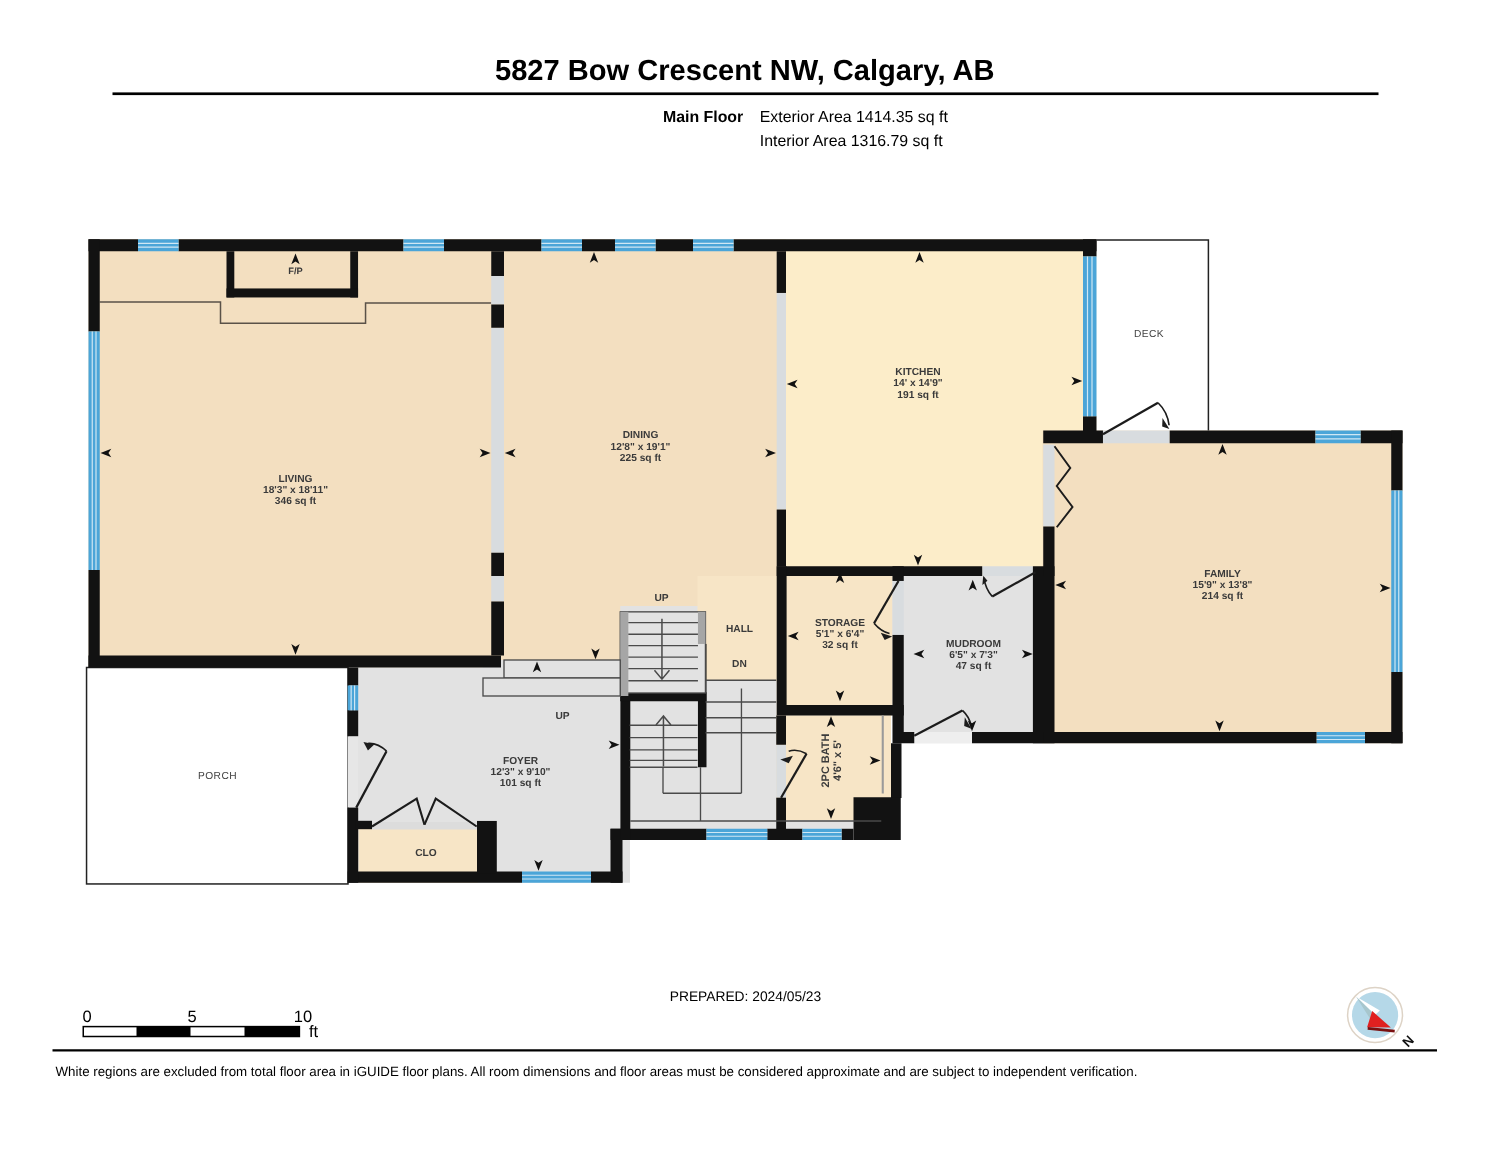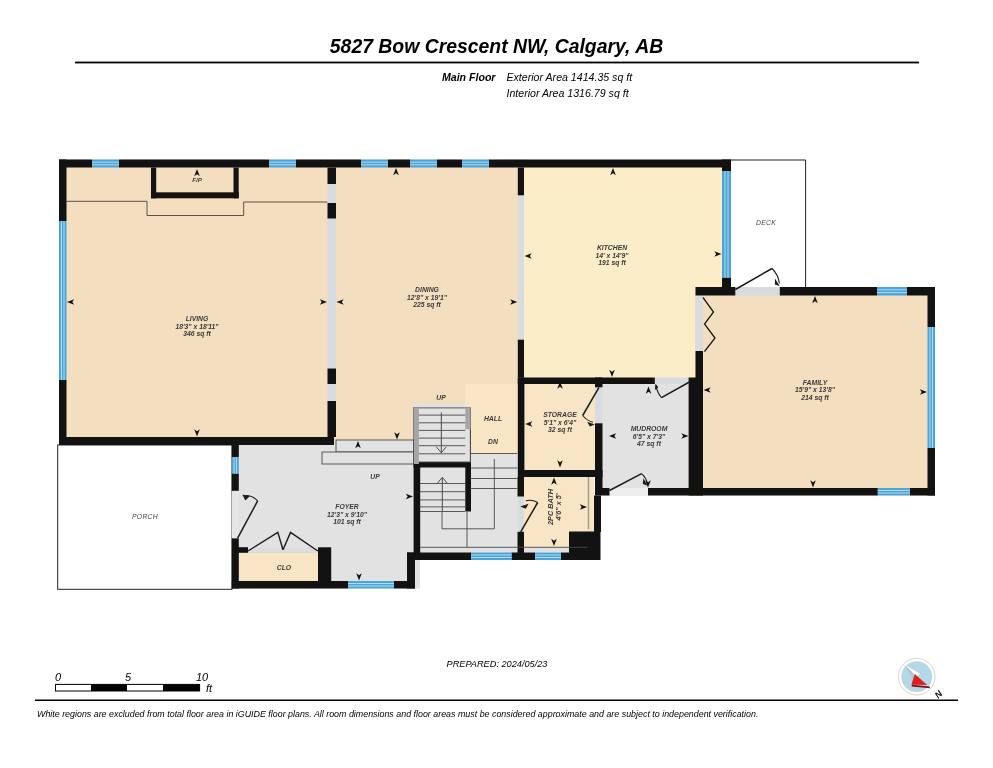--- a/index.html
+++ b/index.html
@@ -1,17 +1,17 @@
 <!DOCTYPE html>
 <html><head>
 <meta charset="utf-8">
 <style>
   html,body{margin:0;padding:0;background:#ffffff;}
   .page{position:relative;width:993px;height:768px;background:#ffffff;overflow:hidden;
-        font-family:"Liberation Sans", sans-serif;font-style:italic;}
+        font-family:"Liberation Sans", sans-serif;}
   svg{position:absolute;left:0;top:0;}
   text{font-family:"Liberation Sans", sans-serif;}
 </style>
 </head>
 <body>
 <div class="page">
 <svg width="993" height="768" viewBox="0 0 993 768">
 
 <g>
 <text x="496.5" y="53" font-size="19.4" font-weight="bold" fill="#000" text-anchor="middle">5827 Bow Crescent NW, Calgary, AB</text>

